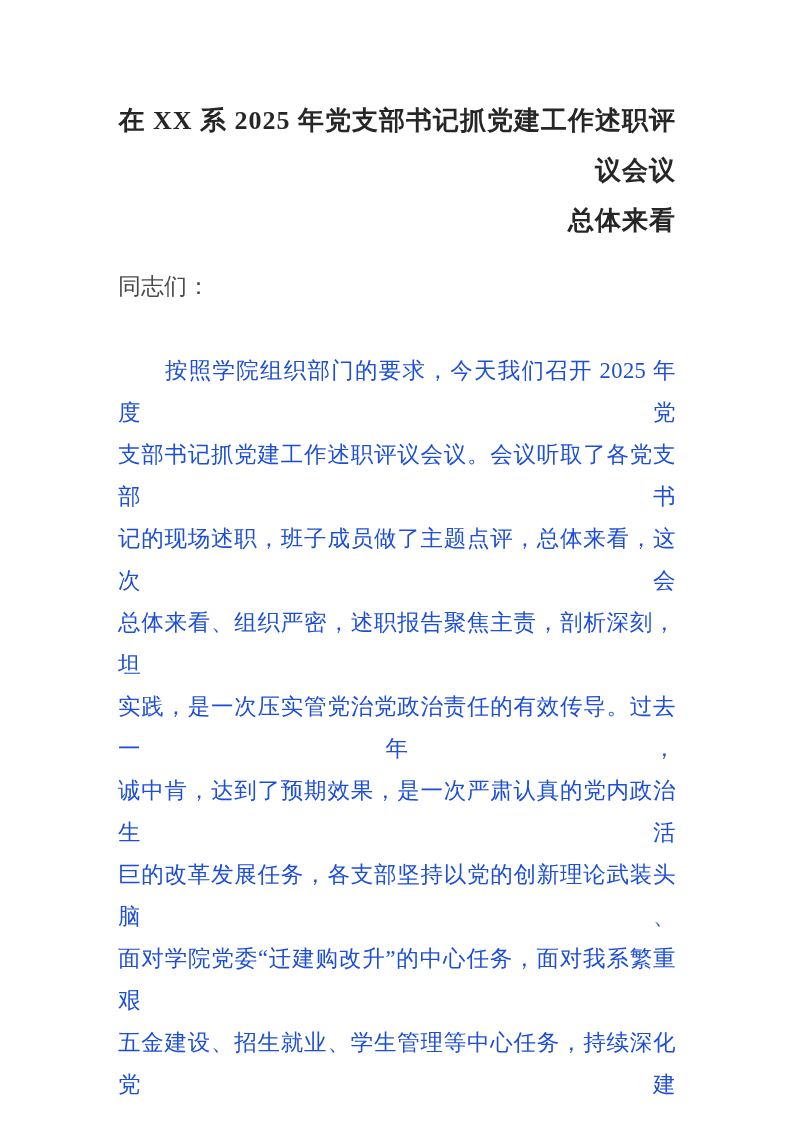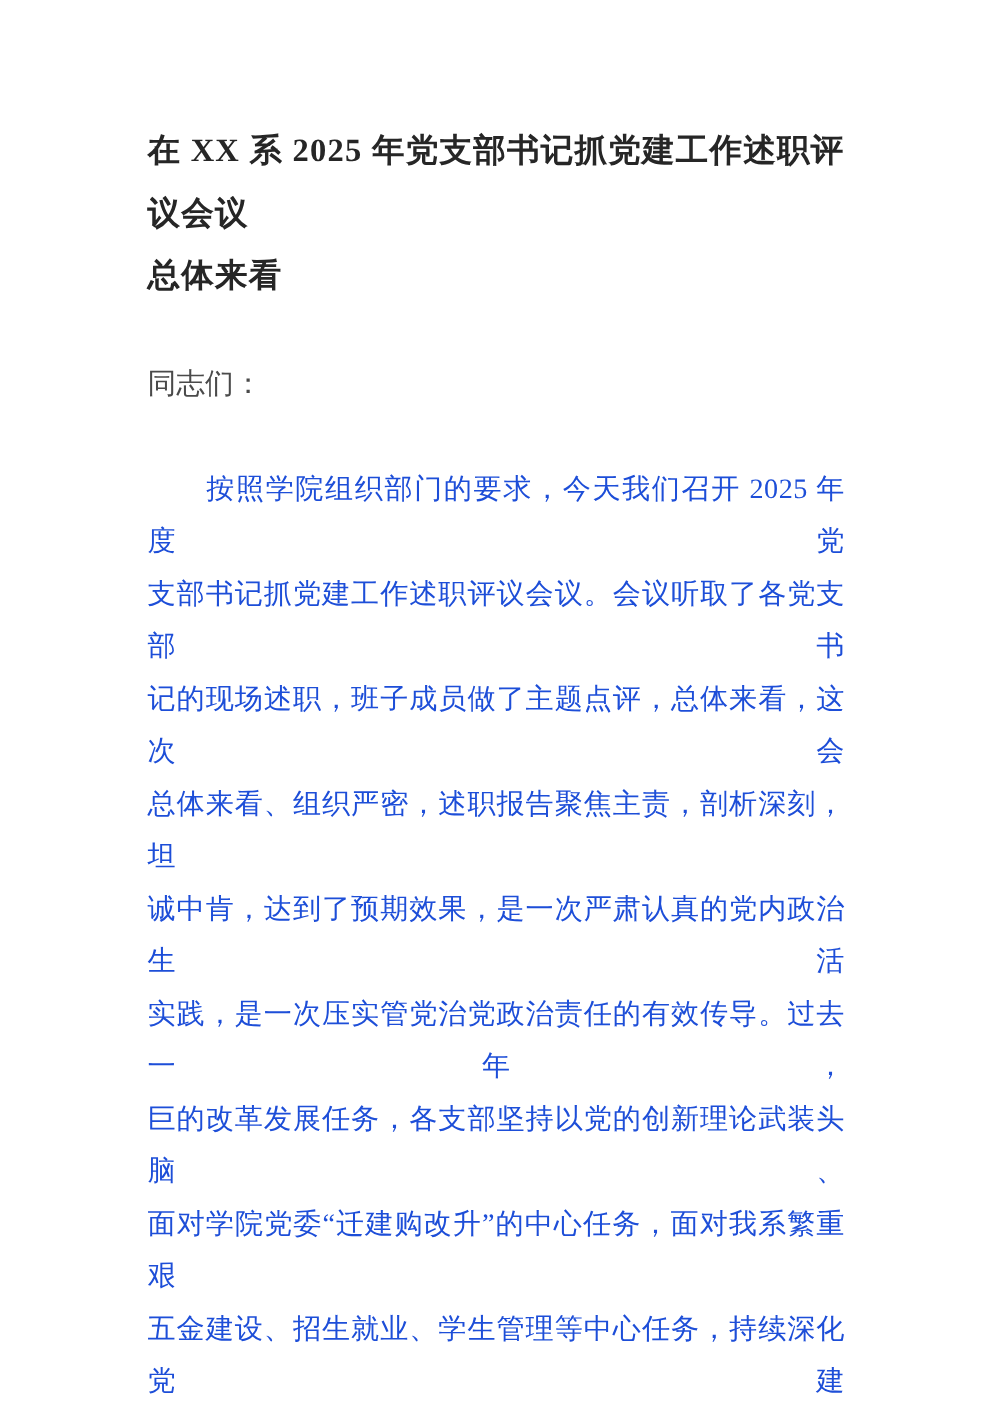--- a/index.html
+++ b/index.html
@@ -18,26 +18,26 @@
   .textcol {
     position: absolute;
     left: 118px;
     top: 96px;
     width: 558px;
   }
   .doc-title {
     font-weight: bold;
     font-size: 26px;
     line-height: 50px;
-    text-align: left;
+    text-align: right;
     color: #262626;
     letter-spacing: 1px;
   }
   .salutation {
-    margin-top: 40px;
+    margin-top: 20px;
     font-size: 23px;
     line-height: 42px;
     color: #4a4a4a;
     text-align: left;
   }
   .para {
     margin-top: 42px;
   }
   .line {
     font-size: 22.5px;
@@ -63,22 +63,22 @@
       <div>总体来看</div>
     </div>
 
     <div class="salutation">同志们：</div>
 
     <div class="para">
       <div class="line indent">按照学院组织部门的要求，今天我们召开 2025 年度党</div>
       <div class="line">支部书记抓党建工作述职评议会议。会议听取了各党支部书</div>
       <div class="line">记的现场述职，班子成员做了主题点评，总体来看，这次会</div>
       <div class="line">总体来看、组织严密，述职报告聚焦主责，剖析深刻，坦</div>
+      <div class="line">实践，是一次压实管党治党政治责任的有效传导。过去一年，</div>
       <div class="line">诚中肯，达到了预期效果，是一次严肃认真的党内政治生活</div>
-      <div class="line">实践，是一次压实管党治党政治责任的有效传导。过去一年，</div>
       <div class="line">巨的改革发展任务，各支部坚持以党的创新理论武装头脑、</div>
       <div class="line">面对学院党委“迁建购改升”的中心任务，面对我系繁重艰</div>
       <div class="line">五金建设、招生就业、学生管理等中心任务，持续深化党建</div>
 
     </div>
 
   </div>
 </div>
 
 </body></html>

